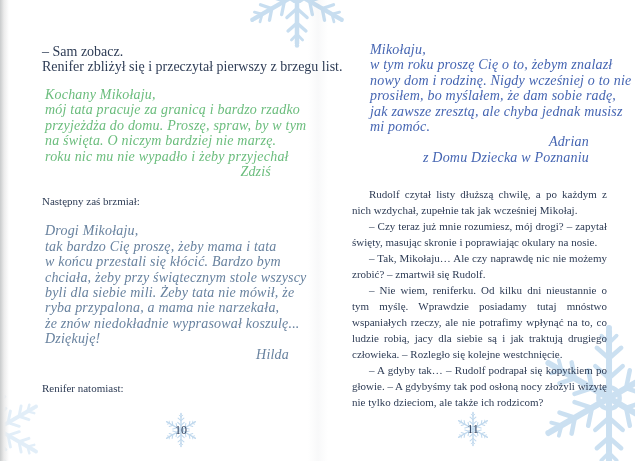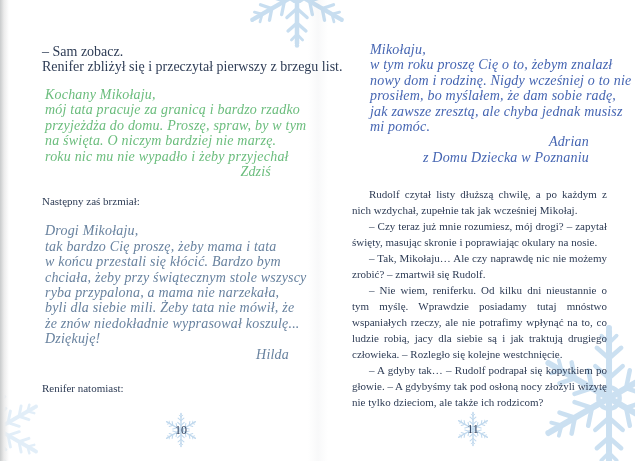--- a/index.html
+++ b/index.html
@@ -111,22 +111,22 @@
       <div class="sig">Zdziś</div>
     </div>
 
     <p class="label label-mid">Następny zaś brzmiał:</p>
 
     <div class="letter letter-hilda">
       <div>Drogi Mikołaju,</div>
       <div>tak bardzo Cię proszę, żeby mama i tata</div>
       <div>w końcu przestali się kłócić. Bardzo bym</div>
       <div>chciała, żeby przy świątecznym stole wszyscy</div>
+      <div>byli dla siebie mili. Żeby tata nie mówił, że</div>
       <div>ryba przypalona, a mama nie narzekała,</div>
-      <div>byli dla siebie mili. Żeby tata nie mówił, że</div>
       <div>że znów niedokładnie wyprasował koszulę...</div>
       <div>Dziękuję!</div>
       <div class="sig">Hilda</div>
     </div>
 
     <p class="label label-end">Renifer natomiast:</p>
   </div>
 
   <div class="pagenum" style="left:163px; top:412px;">
     <svg class="flake" viewBox="-50 -50 100 100" style="color:#b7d3eb; opacity:.85;">

